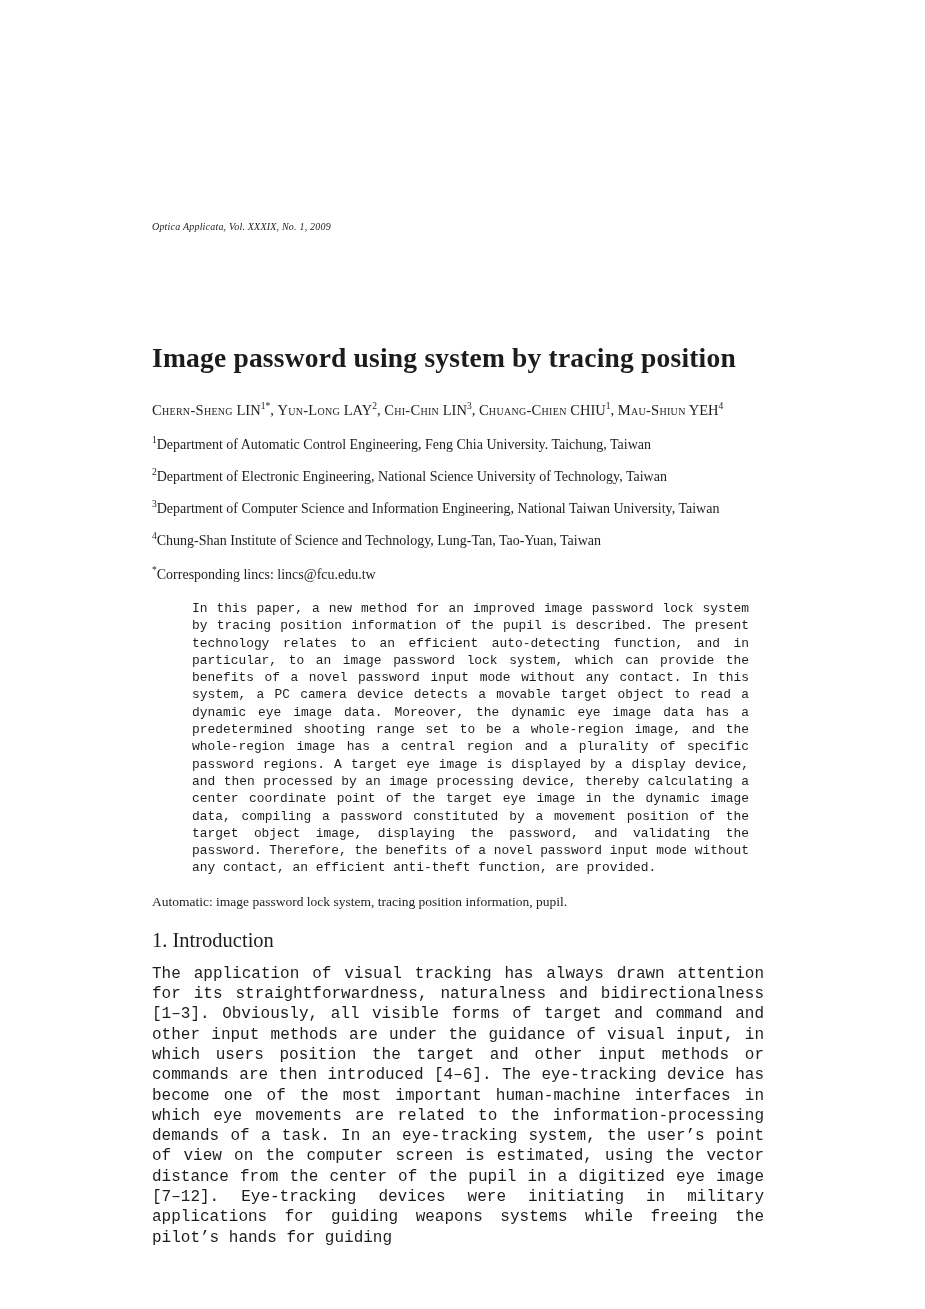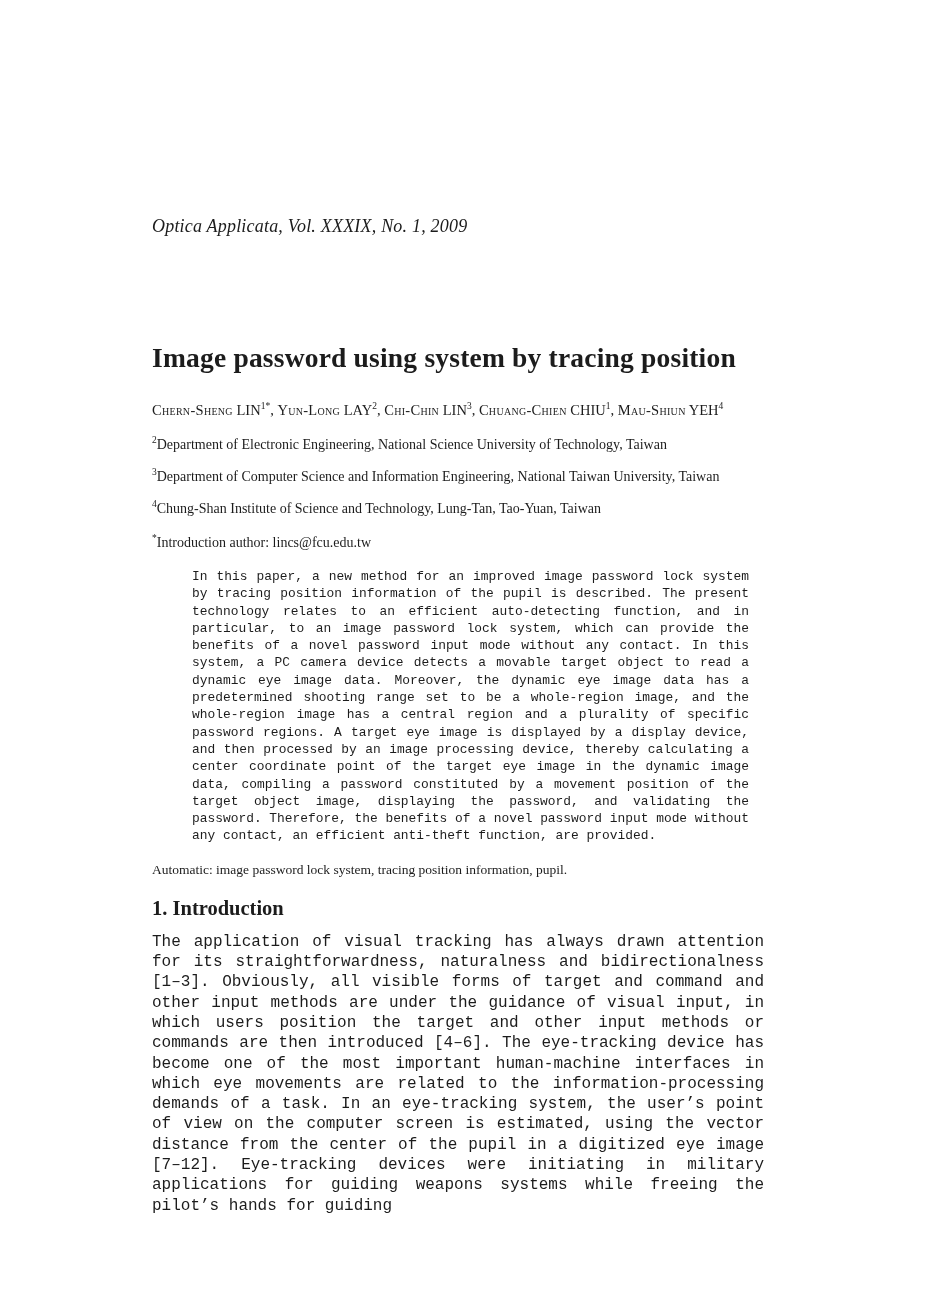--- a/index.html
+++ b/index.html
@@ -14,21 +14,21 @@
   }
   .content {
     position: absolute;
     left: 152px;
     top: 0;
     width: 612px;
   }
   .journal-header {
     margin-top: 218px;
     font-style: italic;
-    font-size: 18px;
+    font-size: 10px;
     line-height: 17px;
     letter-spacing: 0.2px;
   }
   .title {
     margin: 108px 0 0 0;
     font-size: 27.5px;
     line-height: 29px;
     font-weight: bold;
     letter-spacing: 0.2px;
   }
@@ -66,21 +66,21 @@
   }
   .keywords {
     margin: 16px 0 0 0;
     font-size: 13.5px;
     line-height: 17px;
   }
   .section-heading {
     margin: 18px 0 0 0;
     font-size: 20.5px;
     line-height: 24px;
-    font-weight: bold;
+    font-weight: normal;
   }
   .body-text {
     margin: 12px 0 18px 0;
     width: 612px;
     font-size: 16px;
     line-height: 20.3px;
     text-align: justify;
     font-family: Liberation Mono, monospace;
   }
 </style>
@@ -92,26 +92,27 @@
 
     <div class="journal-header">Optica Applicata, Vol. XXXIX, No. 1, 2009</div>
 
     <h1 class="title">
         <span class="title-line">Image password using system by tracing position</span>
       </h1>
 
     <div class="authors"><span><span class="sc">Chern-Sheng</span> <span>LIN</span><sup class="aff">1*</sup><span>, </span></span><span><span class="sc">Yun-Long</span> <span>LAY</span><sup class="aff">2</sup><span>, </span></span><span><span class="sc">Chi-Chin</span> <span>LIN</span><sup class="aff">3</sup><span>, </span></span><span><span class="sc">Chuang-Chien</span> <span>CHIU</span><sup class="aff">1</sup><span>, </span></span><span><span class="sc">Mau-Shiun</span> <span>YEH</span><sup class="aff">4</sup><span></span></span></div>
 
     <div class="affiliations">
+      <div class="affiliation"><sup class="aff">1</sup><span>Department of Automatic Control Engineering, Feng Chia University. Taichung, Taiwan</span></div>
       <div class="affiliation"><sup class="aff">2</sup><span>Department of Electronic Engineering, National Science University of Technology, Taiwan</span></div>
       <div class="affiliation"><sup class="aff">3</sup><span>Department of Computer Science and Information Engineering, National Taiwan University, Taiwan</span></div>
       <div class="affiliation"><sup class="aff">4</sup><span>Chung-Shan Institute of Science and Technology, Lung-Tan, Tao-Yuan, Taiwan</span></div>
     </div>
 
-    <div class="corresponding"><sup class="aff">*</sup><span>Introduction author: lincs@fcu.edu.tw</span></div>
+    <div class="corresponding"><sup class="aff">*</sup><span>Corresponding lincs: lincs@fcu.edu.tw</span></div>
 
     <p class="abstract">In this paper, a new method for an improved image password lock system by tracing position information of the pupil is described. The present technology relates to an efficient auto-detecting function, and in particular, to an image password lock system, which can provide the benefits of a novel password input mode without any contact. In this system, a PC camera device detects a movable target object to read a dynamic eye image data. Moreover, the dynamic eye image data has a predetermined shooting range set to be a whole-region image, and the whole-region image has a central region and a plurality of specific password regions. A target eye image is displayed by a display device, and then processed by an image processing device, thereby calculating a center coordinate point of the target eye image in the dynamic image data, compiling a password constituted by a movement position of the target object image, displaying the password, and validating the password. Therefore, the benefits of a novel password input mode without any contact, an efficient anti-theft function, are provided.</p>
 
     <p class="keywords">Automatic: image password lock system, tracing position information, pupil.</p>
 
     <h2 class="section-heading">1. Introduction</h2>
 
     <p class="body-text">The application of visual tracking has always drawn attention for its straightforwardness, naturalness and bidirectionalness [1–3]. Obviously, all visible forms of target and command and other input methods are under the guidance of visual input, in which users position the target and other input methods or commands are then introduced [4–6]. The eye-tracking device has become one of the most important human-machine interfaces in which eye movements are related to the information-processing demands of a task. In an eye-tracking system, the user’s point of view on the computer screen is estimated, using the vector distance from the center of the pupil in a digitized eye image [7–12]. Eye-tracking devices were initiating in military applications for guiding weapons systems while freeing the pilot’s hands for guiding</p>
 
   </div>

